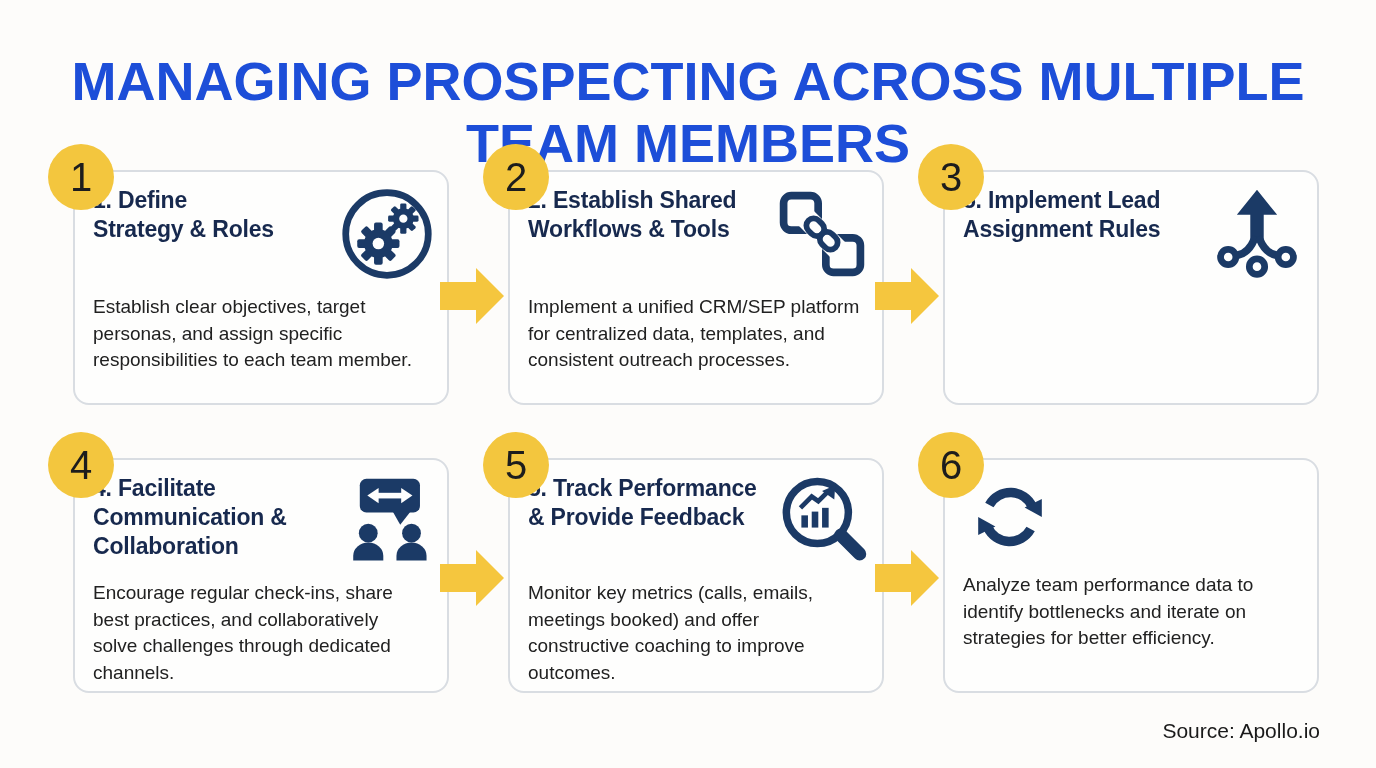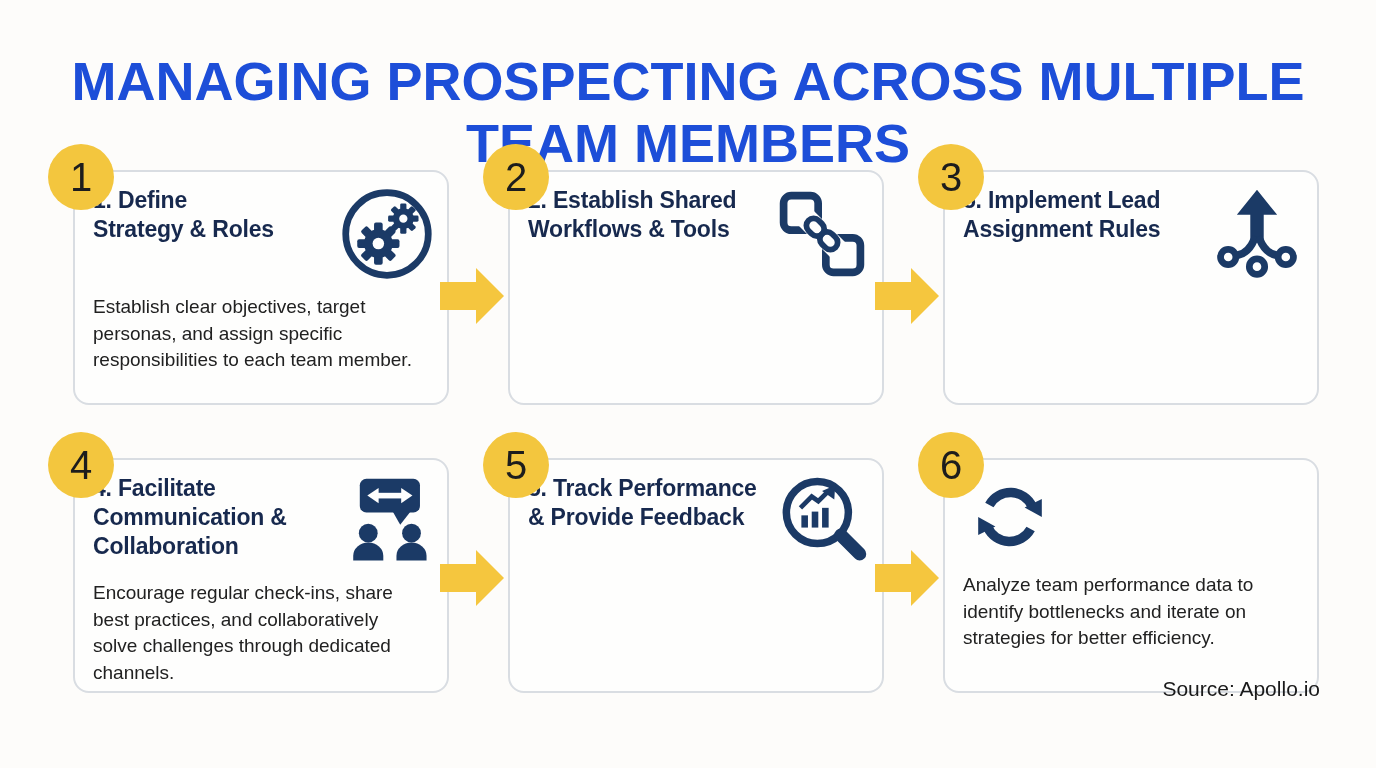--- a/index.html
+++ b/index.html
@@ -45,21 +45,21 @@
   .card-desc{
     padding:8px 22px 0 18px;
     font-size:19px;color:#212121;line-height:26.5px;
   }
   .flow-arrow{position:absolute;width:64px;height:56px;z-index:2;}
   .arrow-r1-a{left:440px;top:268px;}
   .arrow-r1-b{left:875px;top:268px;}
   .arrow-r2-a{left:440px;top:550px;}
   .arrow-r2-b{left:875px;top:550px;}
   .source{
-    position:absolute;top:677px;right:56px;
+    position:absolute;top:719px;right:56px;
     font-size:21px;color:#1a1a1a;
   }
 </style>
 </head>
 <body>
 
 <div class="stage">
 
   <div class="page-title">MANAGING PROSPECTING ACROSS MULTIPLE TEAM MEMBERS</div>
 
@@ -111,20 +111,21 @@
           <rect x="10" y="10" width="36" height="36" rx="8" fill="none" stroke="#1B3A66" stroke-width="8"></rect>
           <rect x="54" y="54" width="36" height="36" rx="8" fill="none" stroke="#1B3A66" stroke-width="8"></rect>
           <line x1="32" y1="32" x2="68" y2="68" stroke="#FEFEFD" stroke-width="22"></line>
           <g stroke="#1B3A66" stroke-width="6" fill="none">
             <rect x="-10" y="-7.5" width="20" height="15" rx="7.5" transform="translate(43,43) rotate(45)"></rect>
             <rect x="-10" y="-7.5" width="20" height="15" rx="7.5" transform="translate(57,57) rotate(45)"></rect>
           </g>
         </svg>
       </span>
     </div>
+    <div class="card-desc">Implement a unified CRM/SEP platform for centralized data, templates, and consistent outreach processes.</div>
   </div>
 
   <div class="card card-3">
     <div class="badge">3</div>
     <div class="card-head">
       <div class="card-title">5. Implement Lead
 Assignment Rules</div>
       <span class="card-icon">
         <svg width="96" height="96" viewBox="0 0 100 100">
           <polygon points="50,4 29,30 43,30 43,58 57,58 57,30 71,30" fill="#1B3A66"></polygon>
@@ -171,20 +172,21 @@
           <circle cx="44" cy="41" r="33" fill="none" stroke="#1B3A66" stroke-width="8"></circle>
           <line x1="69" y1="65" x2="89" y2="85" stroke="#1B3A66" stroke-width="14" stroke-linecap="round"></line>
           <rect x="27" y="44" width="7" height="13" fill="#1B3A66"></rect>
           <rect x="38" y="40" width="7" height="17" fill="#1B3A66"></rect>
           <rect x="49" y="36" width="7" height="21" fill="#1B3A66"></rect>
           <polyline points="26,36 38,24 45,29 55,19" stroke="#1B3A66" stroke-width="5" fill="none"></polyline>
           <polygon points="63,12 62,27 49,18" fill="#1B3A66"></polygon>
         </svg>
       </span>
     </div>
+    <div class="card-desc">Monitor key metrics (calls, emails, meetings booked) and offer constructive coaching to improve outcomes.</div>
   </div>
 
   <div class="card card-6">
     <div class="badge">6</div>
     <div class="card-head">
       <span class="card-icon">
         <svg width="86" height="86" viewBox="0 0 100 100">
           <path d="M26,36 A28,28 0 0 1 76,38" fill="none" stroke="#1B3A66" stroke-width="11"></path>
           <polygon points="87,50 87,29 67,39" fill="#1B3A66"></polygon>
           <path d="M74,64 A28,28 0 0 1 24,62" fill="none" stroke="#1B3A66" stroke-width="11"></path>

